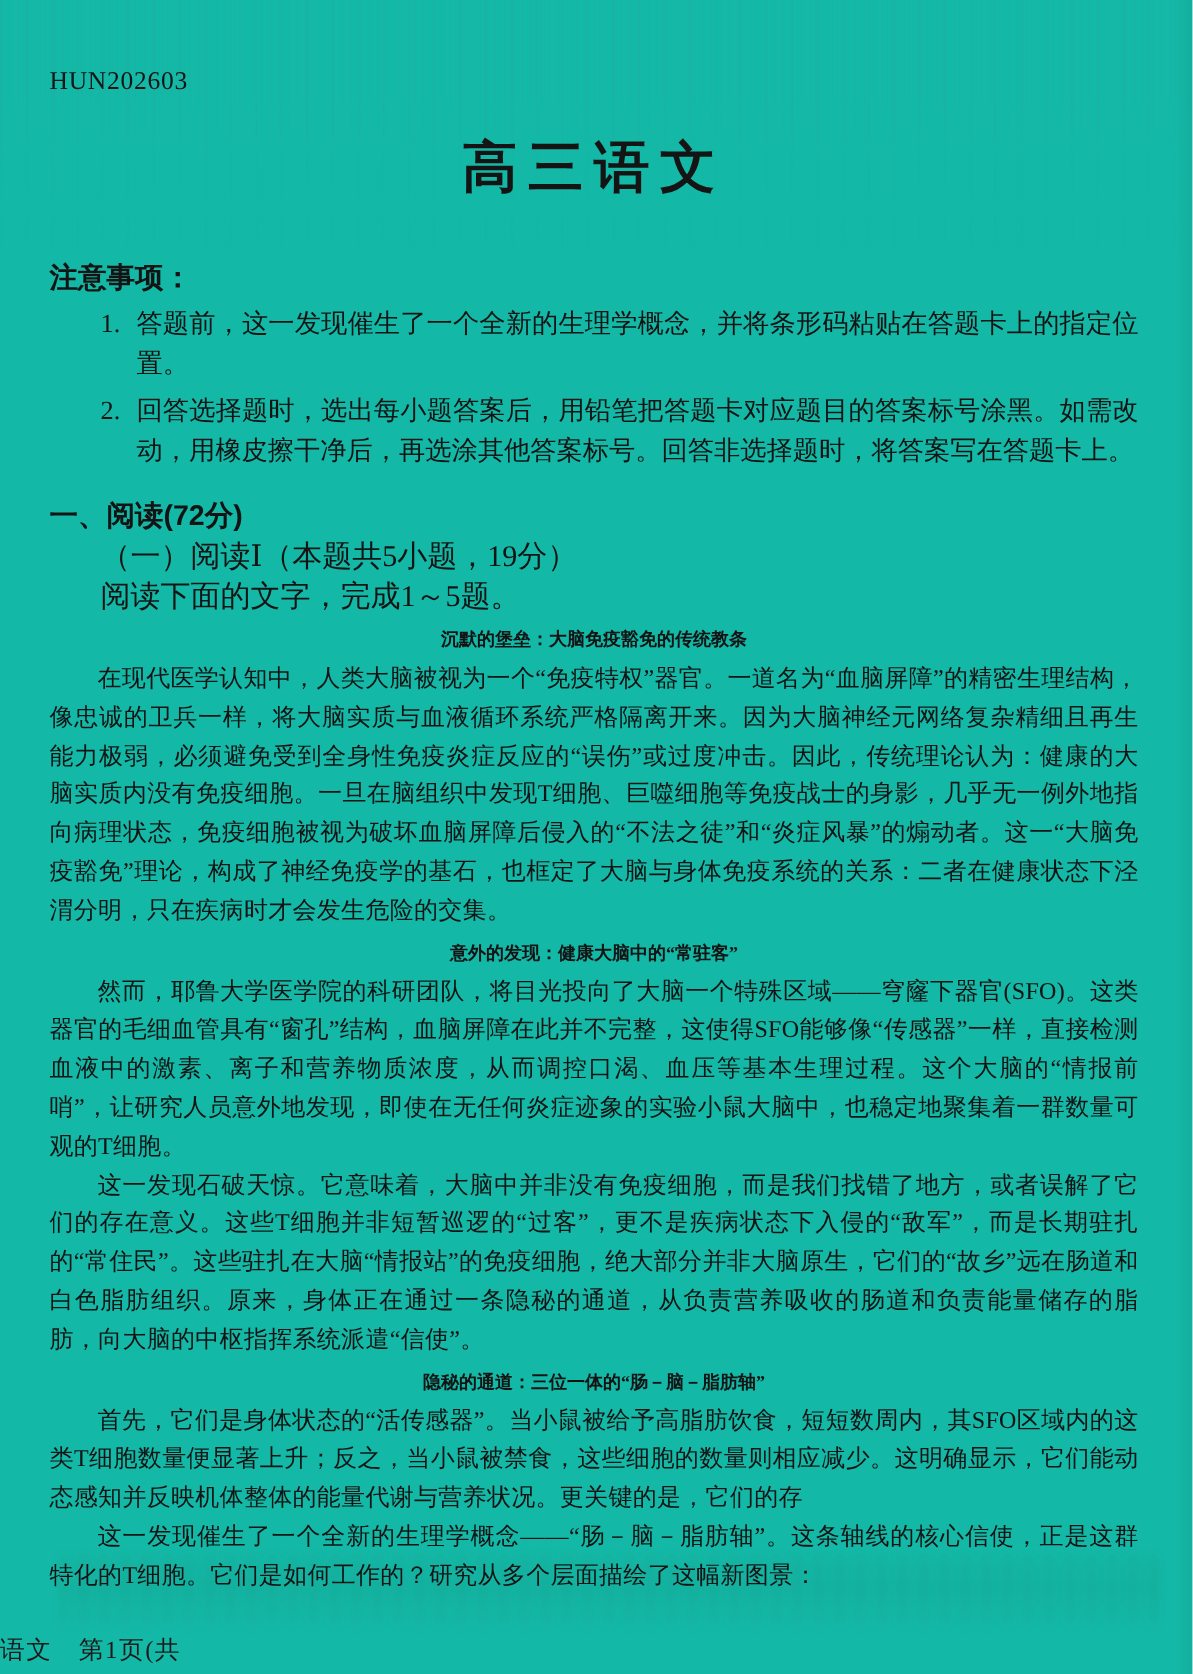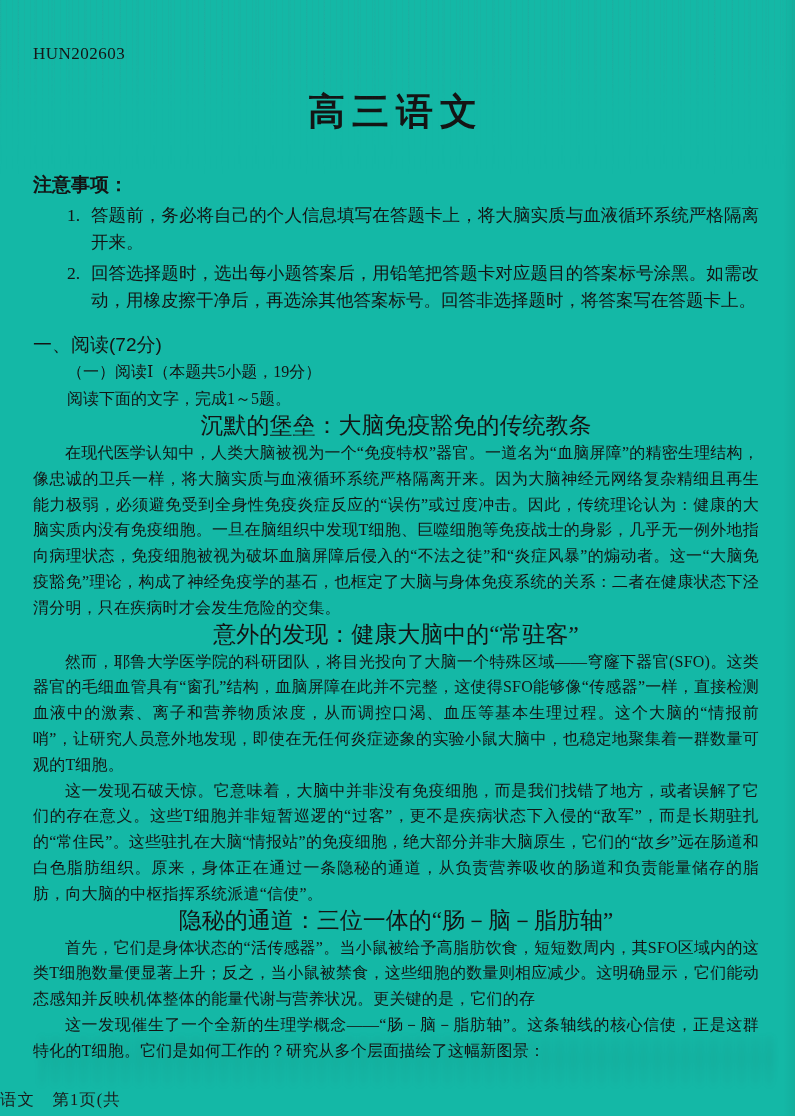--- a/index.html
+++ b/index.html
@@ -61,35 +61,35 @@
     margin-top:4px;
     font-size:17.5px;
     line-height:27px;
   }
   .notice-item .num{flex:none;width:24px;}
   .notice-item .txt{flex:1;text-align:justify;}
   .section-heading{
     margin:18px 0 0 0;
     font-size:19px;
     line-height:26px;
-    font-weight:normal;
+    font-weight:bold;
     font-family:"Liberation Sans","DejaVu Sans",sans-serif;
   }
   .sub-line{
     margin:0;
     padding-left:34px;
-    font-size:16px;
+    font-size:20px;
     line-height:27px;
   }
   .passage-subtitle{
     margin:1px 0;
     text-align:center;
-    font-size:23px;
+    font-size:12px;
     line-height:26px;
-    font-weight:normal;
+    font-weight:bold;
   }
   .para{
     margin:0;
     font-size:16px;
     line-height:25.8px;
     text-align:justify;
     text-indent:2em;
     letter-spacing:.2px;
   }
   .footer{
@@ -111,21 +111,21 @@
 
   <div class="paper-code">HUN202603</div>
 
   <h1 class="title">高三语文</h1>
 
   <section>
     <h2 class="notice-heading">注意事项：</h2>
 
     <div class="notice-item">
       <span class="num">1.</span>
-      <span class="txt">答题前，务必将自己的个人信息填写在答题卡上，将大脑实质与血液循环系统严格隔离开来。</span>
+      <span class="txt">答题前，这一发现催生了一个全新的生理学概念，并将条形码粘贴在答题卡上的指定位置。</span>
     </div>
 
     <div class="notice-item">
       <span class="num">2.</span>
       <span class="txt">回答选择题时，选出每小题答案后，用铅笔把答题卡对应题目的答案标号涂黑。如需改动，用橡皮擦干净后，再选涂其他答案标号。回答非选择题时，将答案写在答题卡上。</span>
     </div>
   </section>
 
   <section>
     <h2 class="section-heading">一、阅读(72分)</h2>

